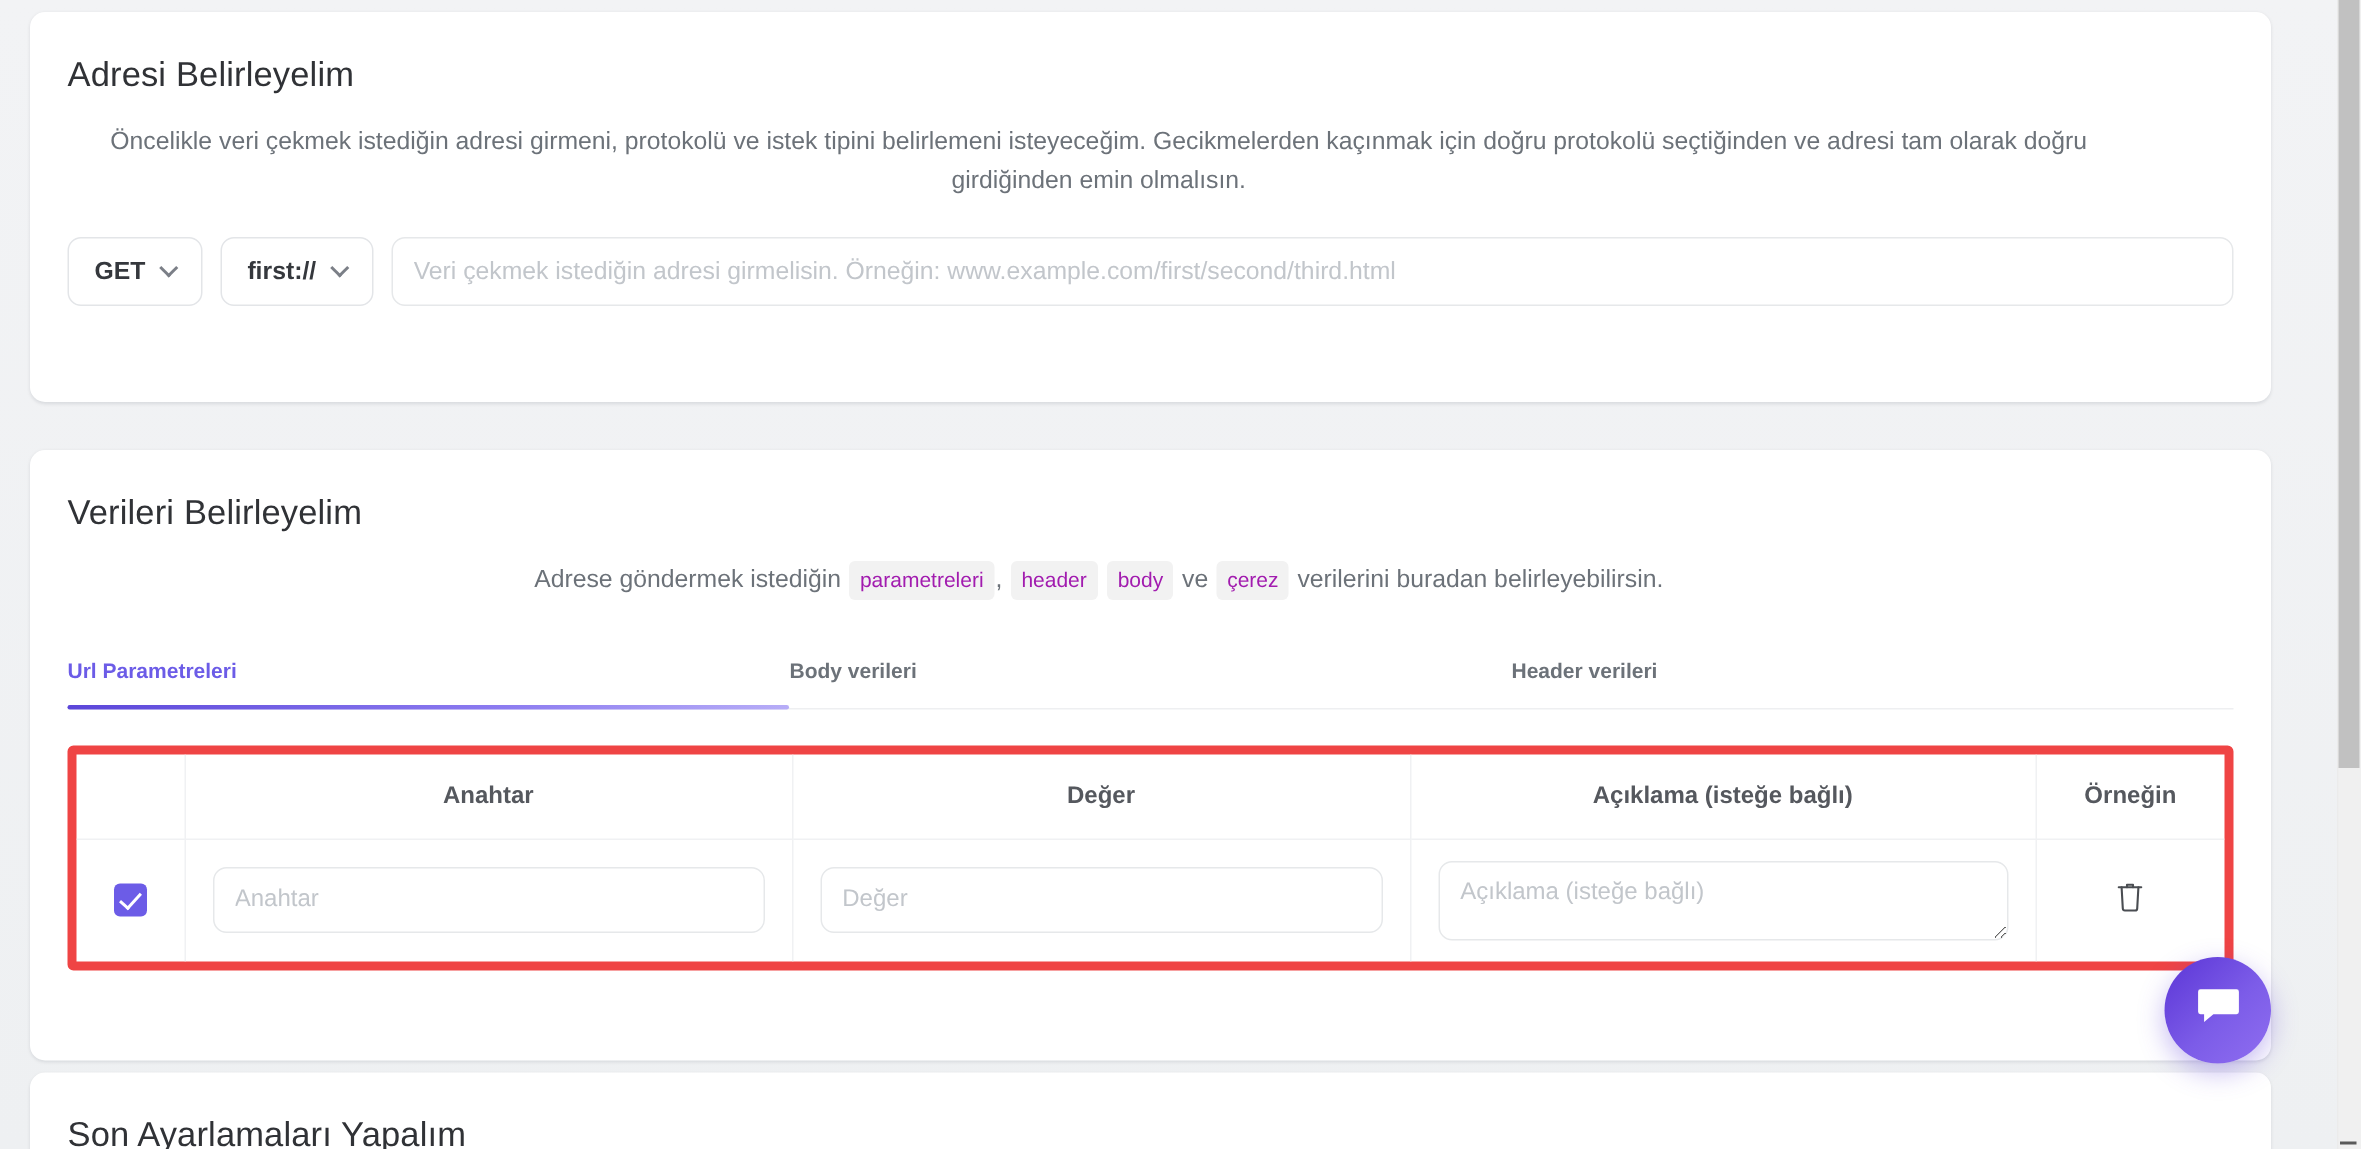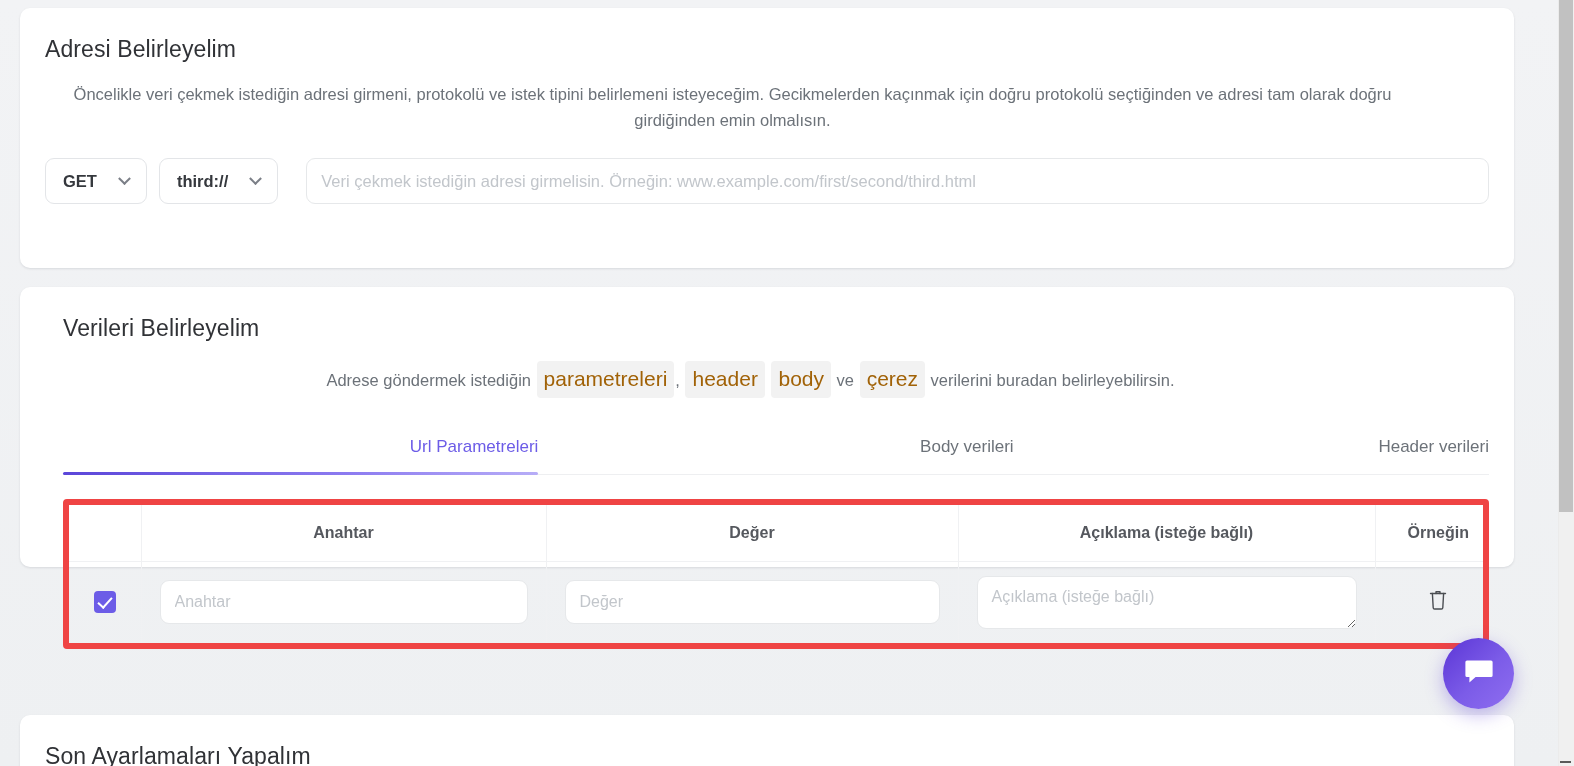--- a/index.html
+++ b/index.html
@@ -53,21 +53,21 @@
   
   .card {
     position: absolute;
     left: 20px;
     width: 1494px;
     background: #ffffff;
     border-radius: 10px;
     box-shadow: 0 1px 3px rgba(16,24,40,0.07), 0 1px 2px rgba(16,24,40,0.04);
   }
   #card-address { top: 8px; height: 260px; }
-  #card-data    { top: 287px; height: 280px; padding-left: 18px; }
+  #card-data    { top: 300px; height: 407px; }
   #card-final   { top: 715px; height: 120px; }
 
   .card-title {
     margin: 0;
     padding: 28px 0 0 25px;
     font-size: 23px;
     font-weight: 400;
     color: #303236;
     letter-spacing: .1px;
   }
@@ -85,21 +85,21 @@
   .address-row {
     display: flex;
     align-items: center;
     gap: 12px;
     padding: 25px 25px 0 25px;
   }
   .select-box {
     display: inline-flex;
     align-items: center;
     justify-content: center;
-    gap: 23px;
+    gap: 11px;
     height: 46px;
     padding: 0 17px;
     border: 1px solid #e3e5e8;
     border-radius: 9px;
     background: #fff;
     color: #35383d;
     font-size: 16.5px;
     font-weight: 600;
     cursor: pointer;
     white-space: nowrap;
@@ -115,51 +115,51 @@
     flex: 1;
     height: 46px;
     padding: 0 14px;
     border: 1px solid #e6e8ea;
     border-radius: 9px;
     background: #fff;
     font-family: inherit;
     font-size: 16.5px;
     color: #35383d;
     outline: none;
-    margin-left: 16px;
   }
   .url-input::placeholder { color: #c2c6cb; }
 
   
   .chip {
     display: inline-block;
     padding: 2px 7px;
     margin: 0 1px;
     border-radius: 4px;
     background: #f2f2f2;
-    color: #a16207;
-    font-size: 21px;
+    color: #a21caf;
+    font-size: 14px;
     font-family: "Liberation Sans", sans-serif;
   }
 
   
   .tabs {
     display: flex;
     margin: 25px 25px 0 25px;
     border-bottom: 1px solid #eeeff1;
     position: relative;
   }
   .tab {
     flex: 1;
-    text-align: right;
+    text-align: left;
     padding: 14px 0 17px 0;
-    font-size: 17px;
+    font-size: 14px;
     color: #6c7279;
     cursor: pointer;
     position: relative;
+    font-weight: bold;
   }
   .tab.active { color: #6c5ce7; }
   .tab.active::after {
     content: "";
     position: absolute;
     left: 0; right: 0; bottom: -1px;
     height: 3px;
     border-radius: 2px;
     background: linear-gradient(90deg, #5b46d9 0%, #8c7bf0 60%, #b7adf7 100%);
   }
@@ -278,21 +278,21 @@
 
       <p class="card-desc">Öncelikle veri çekmek istediğin adresi girmeni, protokolü ve istek tipini belirlemeni isteyeceğim. Gecikmelerden kaçınmak için doğru protokolü seçtiğinden ve adresi tam olarak doğru girdiğinden emin olmalısın.</p>
 
       <div class="address-row">
         <div class="select-box">
           <span>GET</span>
           <i class="chev"></i>
         </div>
 
         <div class="select-box">
-          <span>third://</span>
+          <span>first://</span>
           <i class="chev"></i>
         </div>
 
         <input class="url-input" type="text" placeholder="Veri çekmek istediğin adresi girmelisin. Örneğin: www.example.com/first/second/third.html" style="">
       </div>
     </section>
 
     <section class="card" id="card-data">
       <h2 class="card-title">Verileri Belirleyelim</h2>
 

